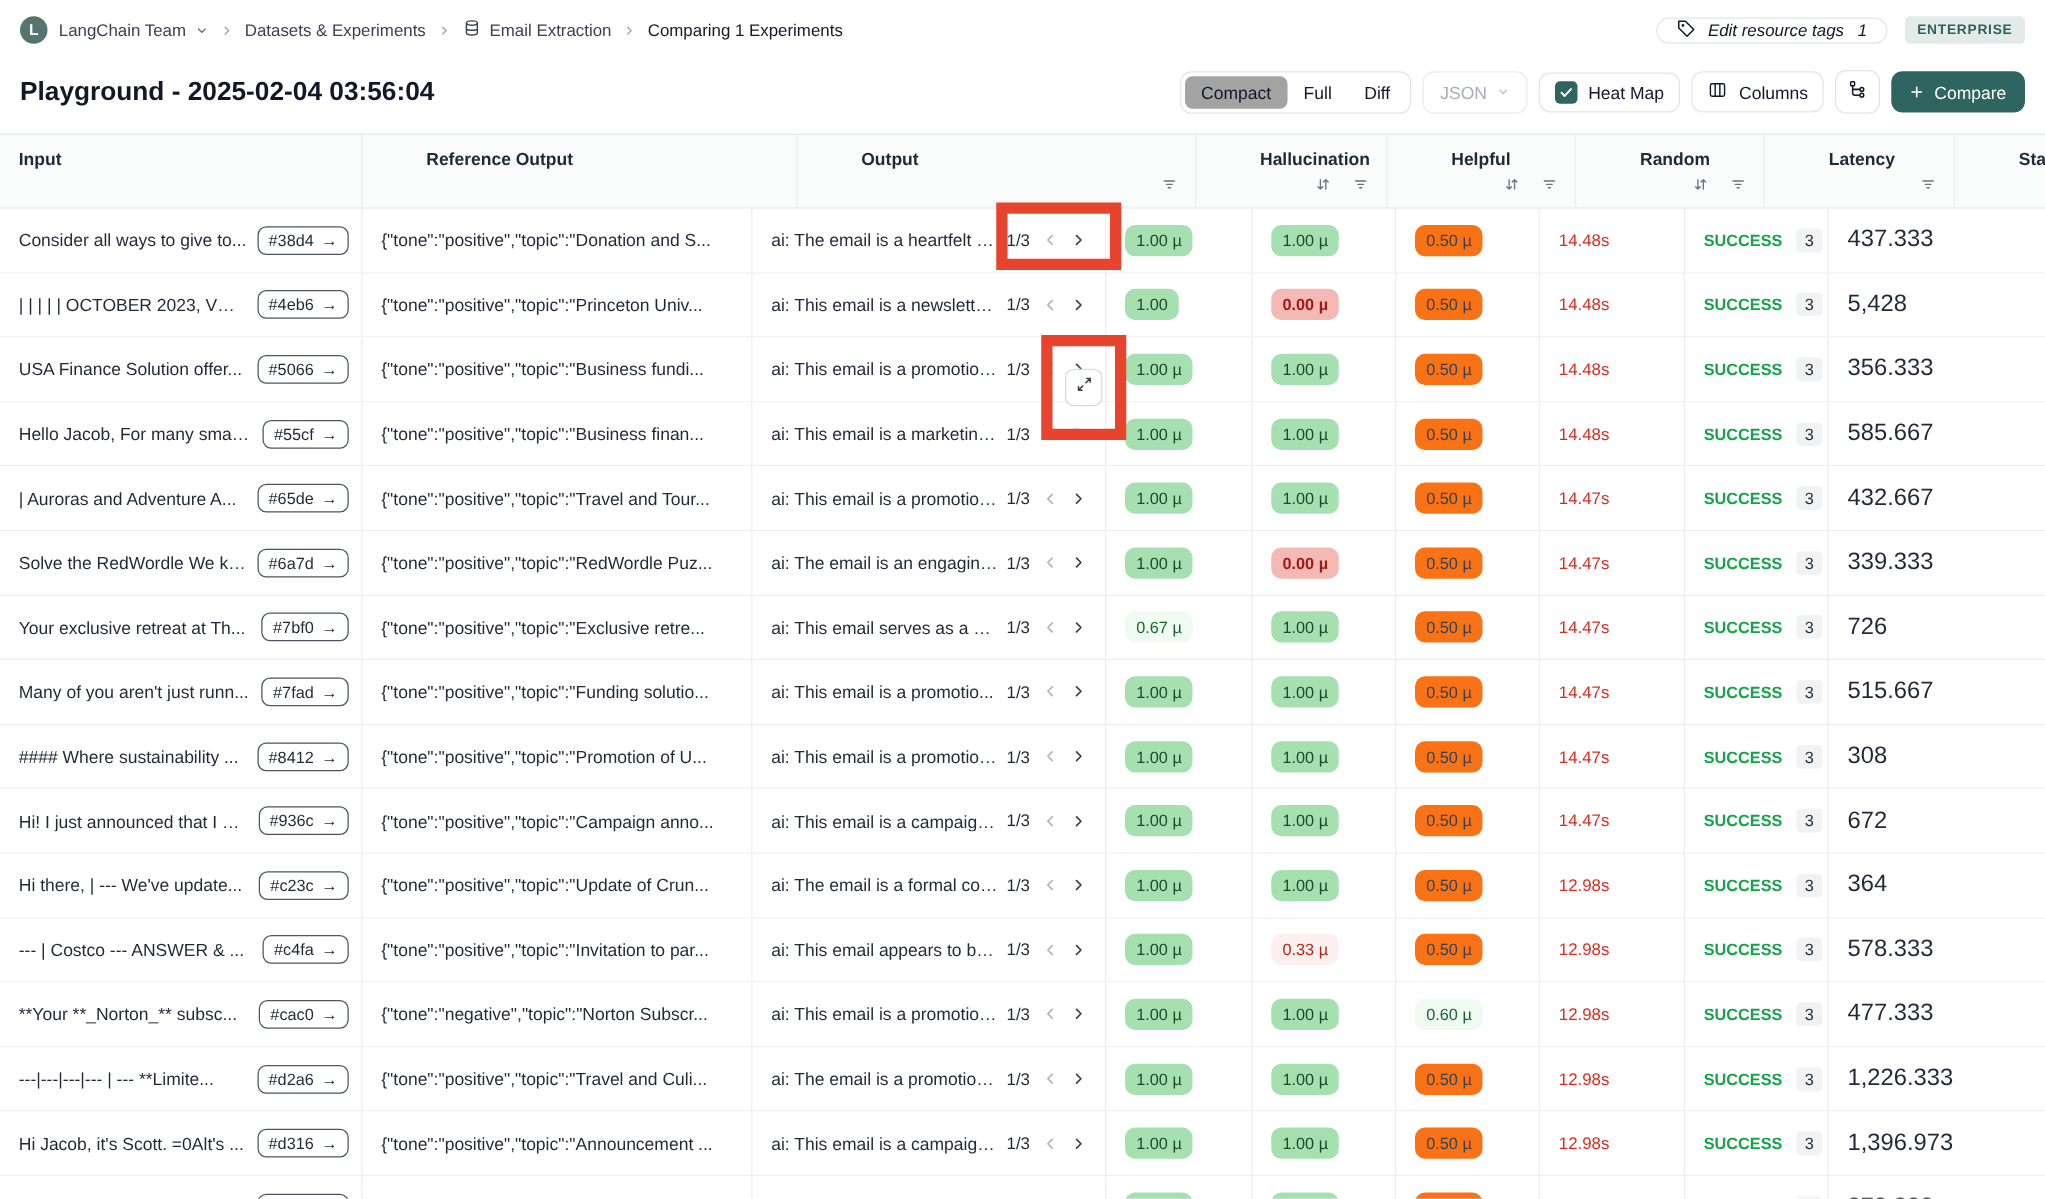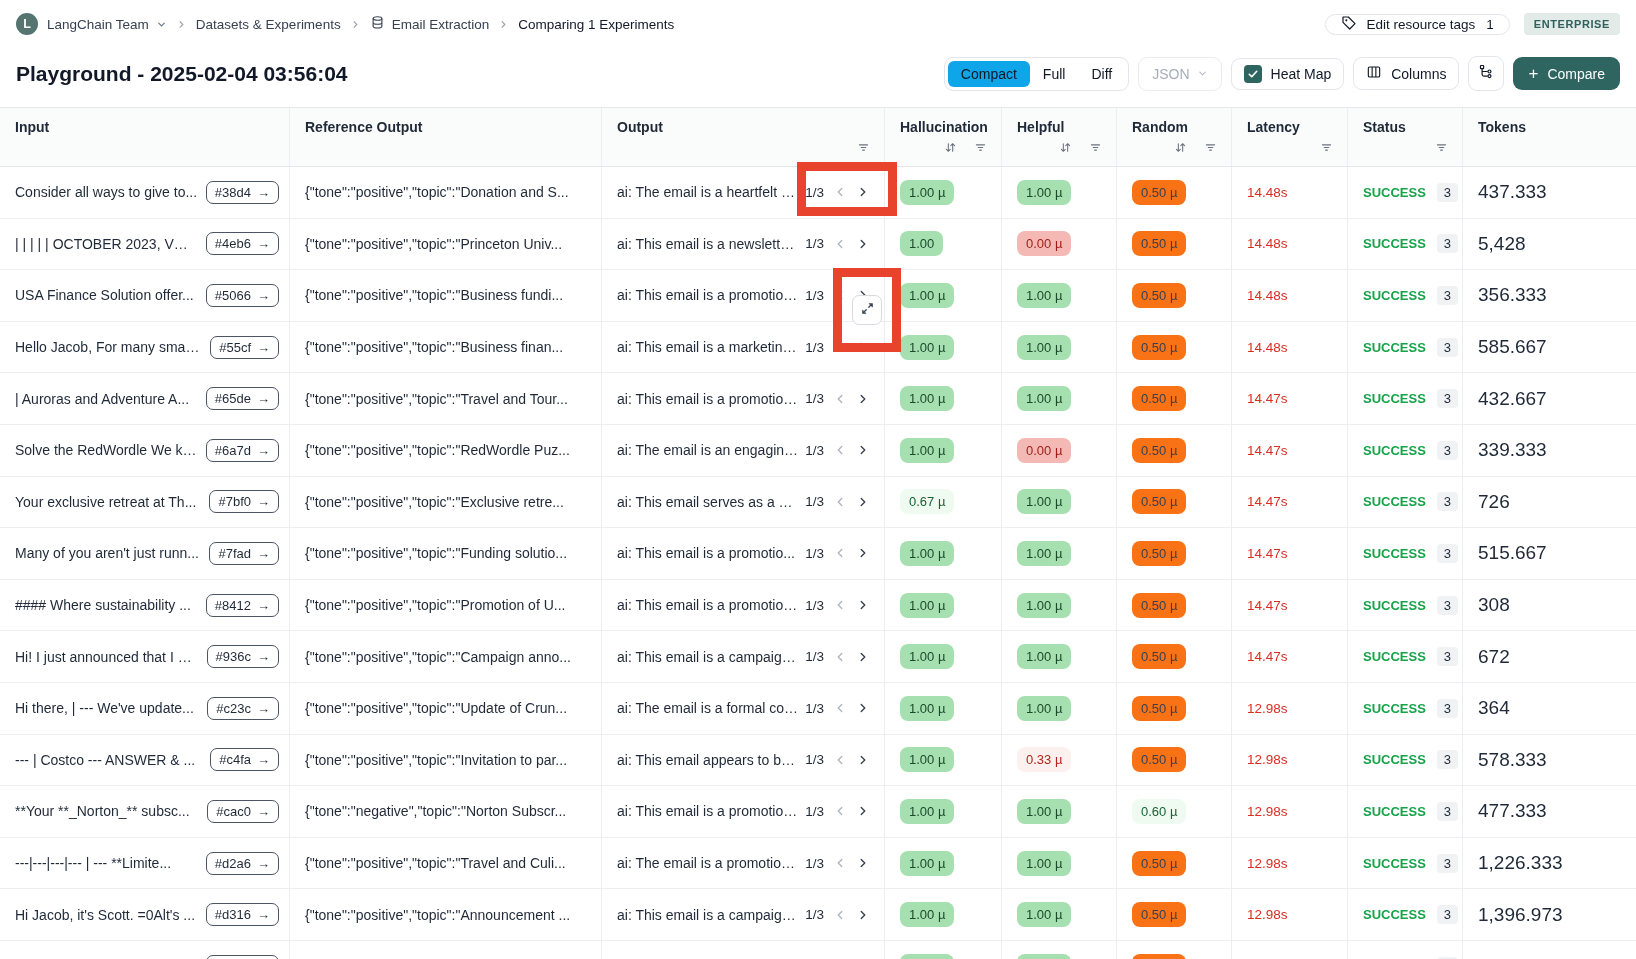--- a/index.html
+++ b/index.html
@@ -8,48 +8,48 @@
 
   
   .topbar { height:48px; display:flex; align-items:center; padding:0 16px; gap:9px; font-size:13.5px; color:#374151; }
   .logo { width:22px; height:22px; border-radius:50%; background:#567571; color:#fff; display:flex;
     align-items:center; justify-content:center; font-size:12.5px; font-weight:700; flex-shrink:0; }
   .crumb { display:flex; align-items:center; gap:7px; cursor:pointer; white-space:nowrap; }
   .crumb-last { color:#111827; }
   .sep svg, .dd svg { display:block; }
   .topbar-right { margin-left:auto; display:flex; align-items:center; gap:14px; }
   .tags-btn { display:flex; align-items:center; gap:9px; border:1px solid #e2e5e9; border-radius:999px;
-    padding:0 15px; font-size:13.5px; background:#fff; color:#111827; cursor:pointer; }
+    padding:0 15px; font-size:13.5px; background:#fff; color:#111827; cursor:pointer;font-style:italic; }
   .tags-count { margin-left:2px; }
   .plan-badge { background:#e3ebe9; color:#2e615b; font-size:11px; font-weight:700; letter-spacing:.6px;
     padding:5px 10px; border-radius:4px; }
 
   
   .titlebar { display:flex; align-items:center; padding:8px 16px 16px; }
   .page-title { font-size:21px; font-weight:600; color:#111827; }
   .titlebar-right { margin-left:auto; display:flex; align-items:center; gap:9px; }
   .segmented { display:flex; align-items:center; border:1px solid #e2e5e9; border-radius:9px; padding:3px; background:#fff; }
   .seg { padding:5px 13px; font-size:14px; color:#111827; border-radius:6px; cursor:pointer; white-space:nowrap; }
-  .seg.active { background:#0ea5e9; }
+  .seg.active { background:#a3a3a3; }
   .json-dd { display:flex; align-items:center; gap:7px; border:1px solid #e9ebee; border-radius:9px;
     padding:8px 13px; color:#a6adb8; font-size:14px; cursor:default; }
   .pill-btn { display:flex; align-items:center; gap:9px; border:1px solid #e2e5e9; border-radius:9px;
     padding:6px 12px; font-size:14px; color:#111827; background:#fff; cursor:pointer; white-space:nowrap; }
   .checkbox { width:18px; height:18px; border-radius:4px; background:#2e6560; display:flex;
     align-items:center; justify-content:center; flex-shrink:0; }
   .icon-btn { border:1px solid #e2e5e9; border-radius:9px; width:36px; height:35px; display:flex;
     align-items:center; justify-content:center; background:#fff; cursor:pointer; }
   .compare-btn { background:#2e6560; color:#fff; border:none; border-radius:9px; padding:8px 15px;
     display:flex; align-items:center; gap:9px; font-size:14px; cursor:pointer; font-family:inherit; }
   .plus { font-size:17px; line-height:1; font-weight:400; }
 
   
   :root { --cols: 290px 312px 283px 117px 115px 115px 116px 115px 173px; }
   .thead { display:grid; grid-template-columns:var(--cols); border-top:1px solid #e5e7eb;
-    border-bottom:1px solid #e5e7eb; background:#fafbfb; height:60px; }
+    border-bottom:1px solid #e5e7eb; background:#fafbfb; height:60px;gap:36px; }
   .th { padding:11px 0 9px 15px; border-right:1px solid #eceef1; display:flex; flex-direction:column;
     justify-content:space-between; font-size:14px; font-weight:600; color:#1f2937; overflow:hidden; }
   .th:last-child { border-right:none; }
   .th-icons { display:flex; justify-content:flex-end; align-items:center; gap:17px; padding-right:14px; min-height:14px; }
   .th-icons svg { cursor:pointer; }
 
   .tr { display:grid; grid-template-columns:var(--cols); height:51.6px; border-bottom:1px solid #eceef1; background:#fff; }
   .td { display:flex; align-items:center; padding:0 10px 0 15px; border-right:1px solid #eceef1;
     overflow:hidden; font-size:14px; color:#1f2937; }
   .td:last-child { border-right:none; }
@@ -59,21 +59,21 @@
     padding:3px 8px; font-size:13px; color:#1f2937; white-space:nowrap; flex-shrink:0; cursor:pointer; background:#fff; }
   .ref-text { color:#1f2937; }
   .td-output { justify-content:space-between; gap:6px; }
   .pager { display:flex; align-items:center; gap:9px; flex-shrink:0; padding-right:4px; }
   .pager-num { font-size:13.5px; color:#1f2937; }
   .pager-btn { display:flex; align-items:center; cursor:pointer; background:none; border:none; padding:0; }
 
   .pill { padding:5px 9px; border-radius:8px; font-size:13px; white-space:nowrap; }
   .pill-green { background:#a7e0b0; color:#1c4a2a; }
   .pill-green-light { background:#effaf1; color:#166534; }
-  .pill-red { background:#f5b9b5; color:#9f1a15; }
+  .pill-red { background:#f5b9b5; color:#9f1a15;font-weight:bold; }
   .pill-red-light { background:#fdf1ef; color:#b42318; }
   .pill-grey { background:#f97316; color:#374151; }
 
   .latency { color:#d92d20; font-size:13.5px; }
   .success { color:#16a34a; font-size:13px; font-weight:600; }
   .runs-badge { background:#f1f2f4; border-radius:4px; padding:2px 7px; font-size:13px; color:#1f2937; margin-left:11px; }
   .tokens { font-size:19px; }
 
   
   .hl-box { position:absolute; border:9px solid #e8432d; z-index:20; pointer-events:none; }

